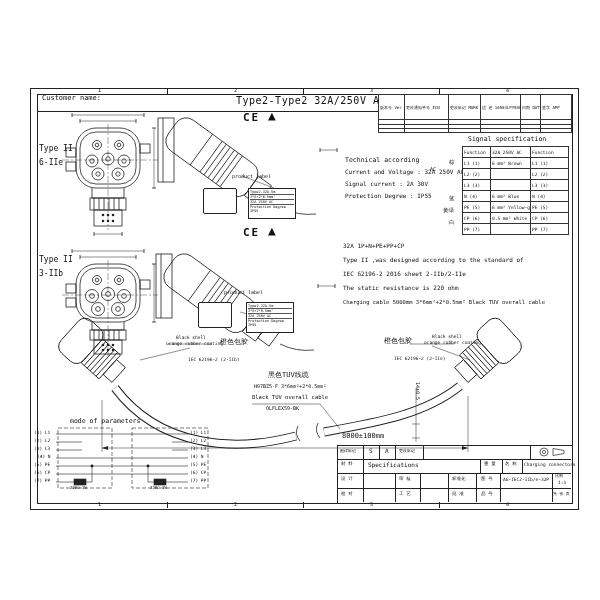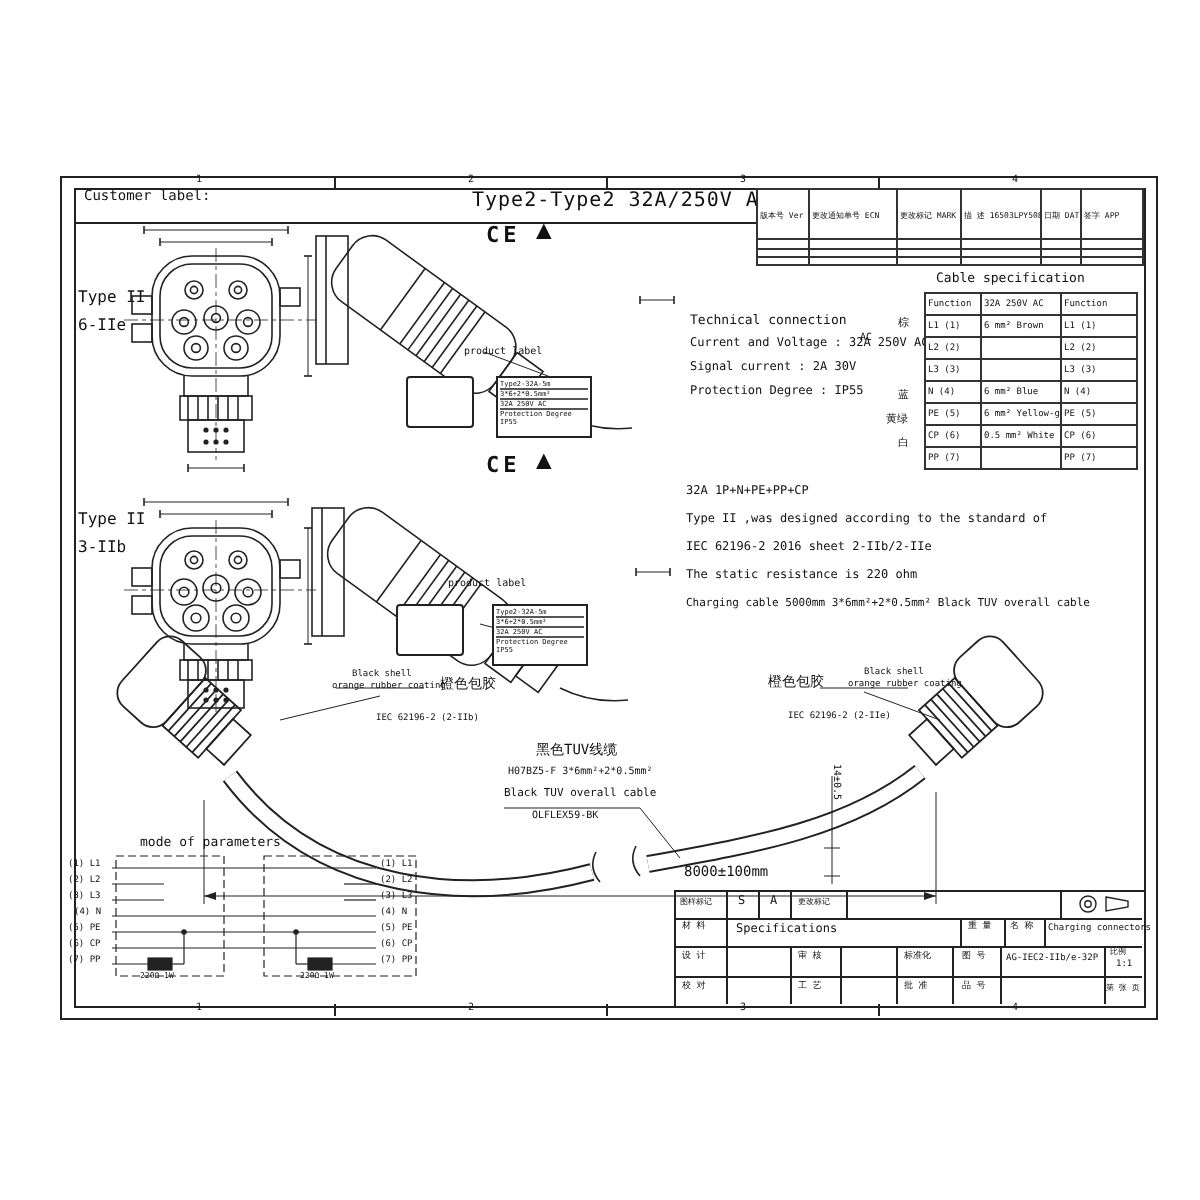--- a/index.html
+++ b/index.html
@@ -36,21 +36,21 @@
   <span class="t f5" style="left:370px;top:501.5px">3</span>
   <span class="t f5" style="left:506px;top:501.5px">4</span>
   <div class="vl" style="left:167px;top:88px;height:6px"></div>
   <div class="vl" style="left:303px;top:88px;height:6px"></div>
   <div class="vl" style="left:439px;top:88px;height:6px"></div>
   <div class="vl" style="left:167px;top:502px;height:6px"></div>
   <div class="vl" style="left:303px;top:502px;height:6px"></div>
   <div class="vl" style="left:439px;top:502px;height:6px"></div>
 
   <div class="hl" style="left:37px;top:111px;width:341px"></div>
-  <span class="t f7" style="left:42px;top:95px">Customer label:</span>
+  <span class="t f7" style="left:42px;top:95px">Customer name:</span>
   <span class="t f10" style="left:236px;top:95px;letter-spacing:.5px">Type2-Type2 32A/250V AC  5m</span>
 
   <span class="t f11" style="left:243px;top:112px;letter-spacing:2px">CE</span>
   <span class="t" style="left:268px;top:109px;font-size:13px">▲</span>
   <span class="t f11" style="left:243px;top:227px;letter-spacing:2px">CE</span>
   <span class="t" style="left:268px;top:224px;font-size:13px">▲</span>
 
   <table class="gtab f4" style="left:378px;top:94px;width:193px;height:39px">
     <colgroup>
         <col style="width:26px">
@@ -267,26 +267,26 @@
 
   <span class="t f5" style="left:224px;top:290px">product label</span>
   <div class="box" style="left:198px;top:302px;width:32px;height:24px;border-radius:2px"></div>
   <div class="box" style="left:246px;top:302px;width:44px;height:27px;padding:1px">
     <div class="f35" style="border-bottom:.5px solid #555">Type2-32A-5m</div>
     <div class="f35" style="border-bottom:.5px solid #555">3*6+2*0.5mm²</div>
     <div class="f35" style="border-bottom:.5px solid #555">32A 250V AC</div>
     <div class="f35">Protection Degree IP55</div>
   </div>
 
-  <span class="t f65" style="left:345px;top:157px">Technical connection</span>
+  <span class="t f65" style="left:345px;top:157px">Technical according</span>
   <span class="t f6" style="left:345px;top:169px">Current and Voltage : 32A 250V AC</span>
   <span class="t f6" style="left:345px;top:181px">Signal current : 2A  30V</span>
   <span class="t f6" style="left:345px;top:193px">Protection Degree : IP55</span>
 
-  <span class="t f65" style="left:468px;top:136px">Cable specification</span>
+  <span class="t f65" style="left:468px;top:136px">Signal specification</span>
   <span class="t f5" style="left:430px;top:167px">AC</span>
   <span class="t f55" style="left:449px;top:159px">棕</span>
   <span class="t f55" style="left:449px;top:195px">蓝</span>
   <span class="t f55" style="left:443px;top:207px">黄绿</span>
   <span class="t f55" style="left:449px;top:219px">白</span>
   <table class="gtab f45" style="left:462px;top:146px;width:106px">
     <colgroup>
         <col style="width:28px">
         <col style="width:40px">
         <col style="width:38px">

